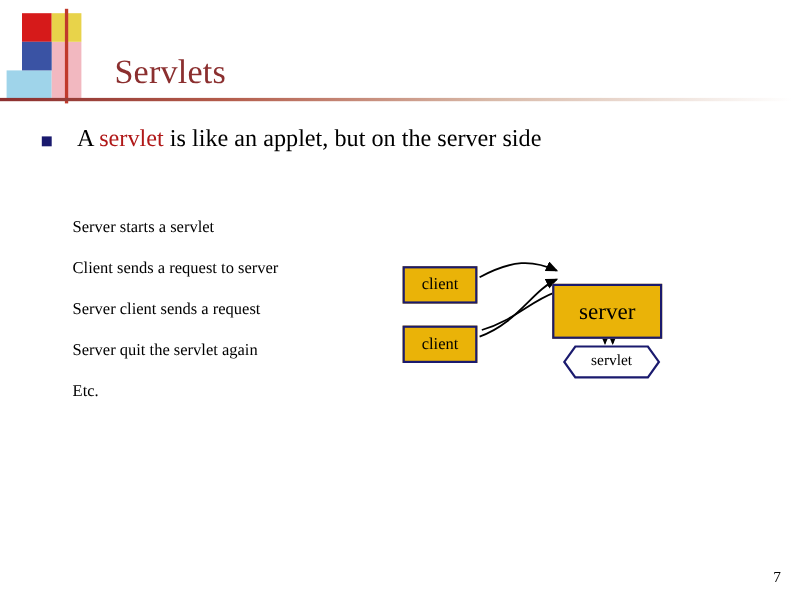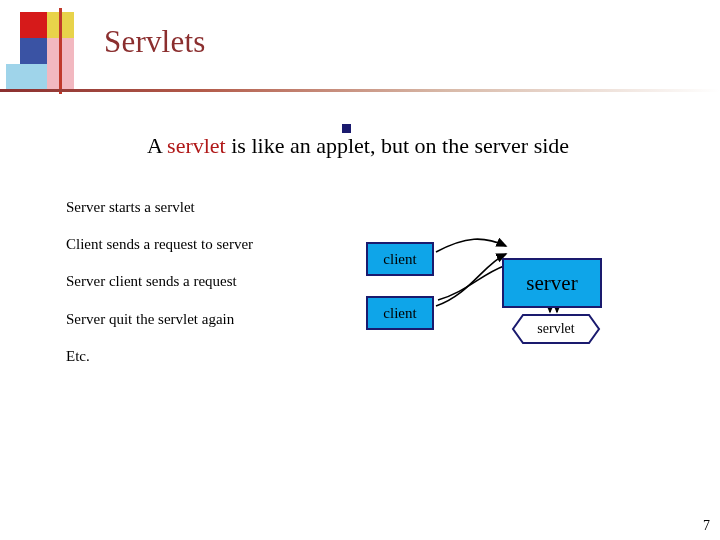--- a/index.html
+++ b/index.html
@@ -39,21 +39,21 @@
     top: 8px;
     width: 3px;
     height: 86px;
     background: #c0392b;
   }
 
   
   .title {
     position: absolute;
     left: 104px;
-    top: 24px;
+    top: 47px;
     font-size: 31px;
     color: #8b2f2f;
     font-family: "Liberation Serif", serif;
     letter-spacing: 0.2px;
     text-align: right;
   }
 
   
   .title-rule {
     position: absolute;
@@ -64,22 +64,21 @@
     background: linear-gradient(to right, #8b2f2f 0%, #b35b4a 28%, #d8b9a8 62%, #ffffff 100%);
   }
 
   
   .bullet-row {
     position: absolute;
     left: 38px;
     top: 113px;
     width: 640px;
     display: flex;
-    align-items: center;
-    flex-direction: column;
+    align-items: flex-start;
   }
   .bullet-marker {
     width: 9px;
     height: 9px;
     background: #1a1a6e;
     margin-top: 11px;
     margin-right: 23px;
     flex: none;
   }
   .bullet-text {
@@ -112,21 +111,21 @@
   .diagram {
     position: absolute;
     left: 366px;
     top: 230px;
     width: 260px;
     height: 125px;
   }
   .node {
     position: absolute;
     border: 2px solid #1a1a6e;
-    background: #0ea5e9;
+    background: #eab308;
     box-sizing: border-box;
     display: flex;
     align-items: center;
     justify-content: center;
     font-family: "Liberation Serif", serif;
     color: #000;
   }
   .client1 { left: 0px;   top: 12px;  width: 68px; height: 34px; font-size: 15px; }
   .client2 { left: 0px;   top: 66px;  width: 68px; height: 34px; font-size: 15px; }
   .server  { left: 136px; top: 4px;   width: 100px; height: 50px; font-size: 21px; margin-top: 24px; }

